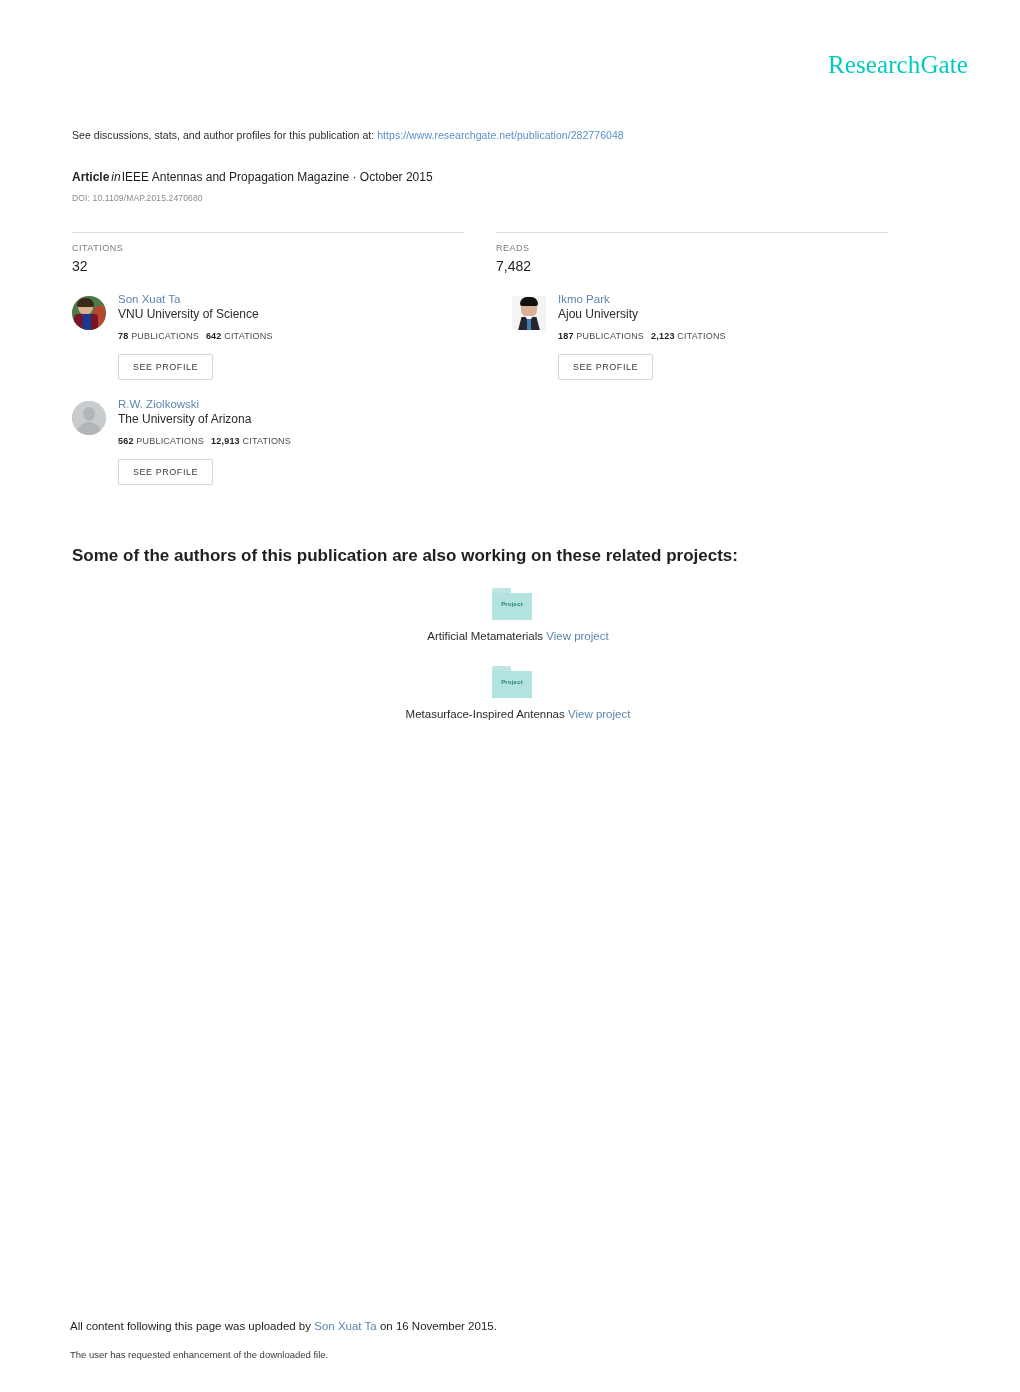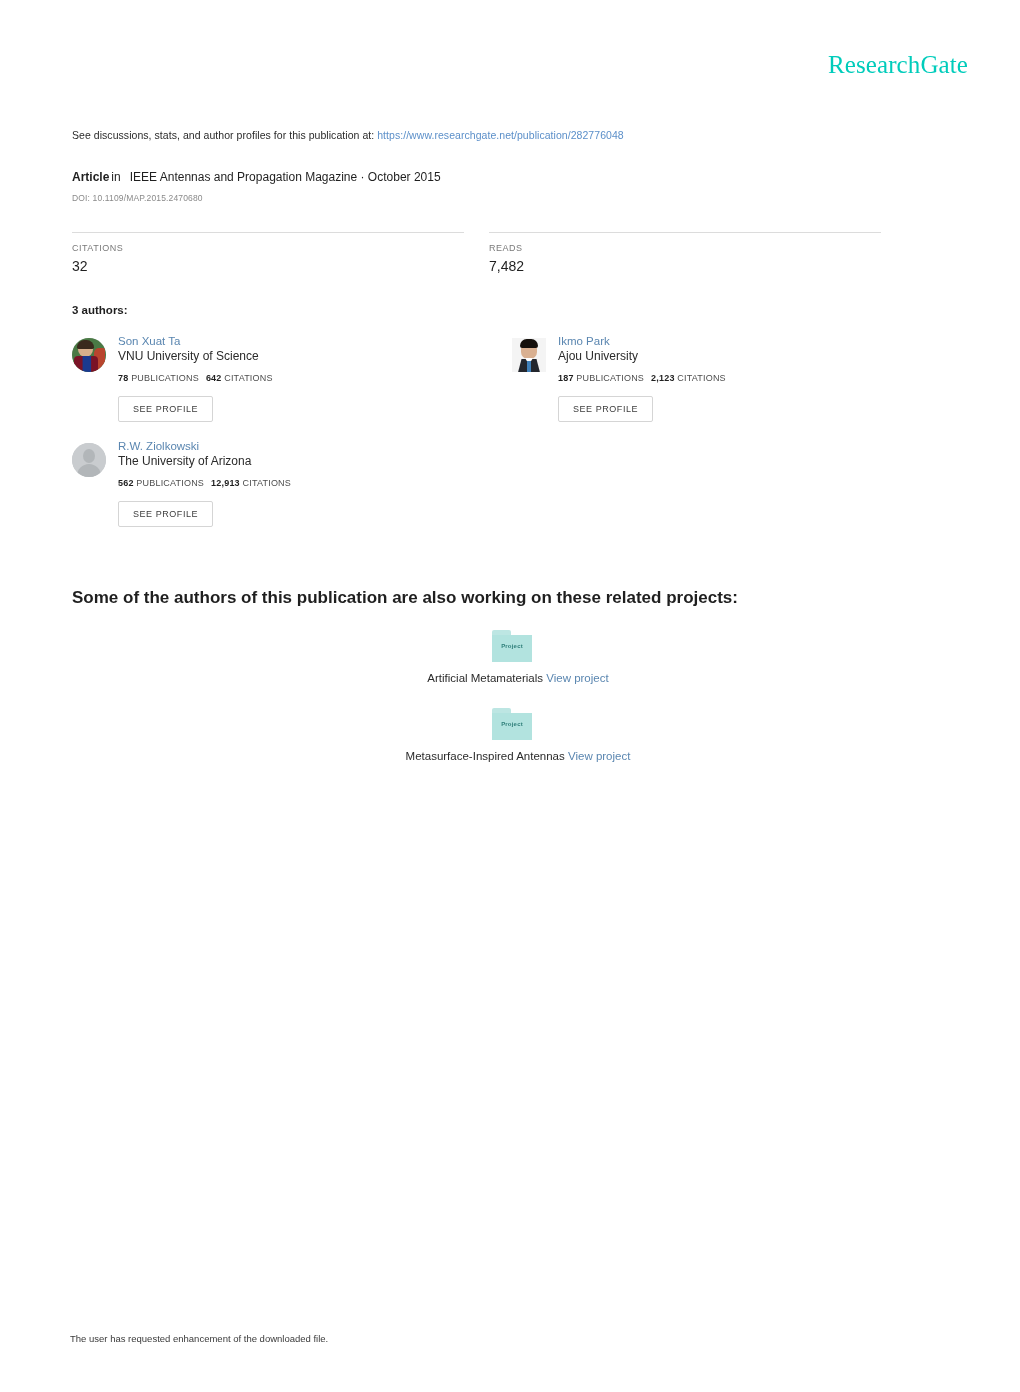--- a/index.html
+++ b/index.html
@@ -64,40 +64,40 @@
     letter-spacing: 0.1px;
   }
 
   .articleline {
     margin-top: 27px;
     font-size: 12px;
     line-height: 16px;
     color: #1f1f1f;
   }
   .articleline .lbl { font-weight: bold; }
-  .articleline .inw { padding: 0 9px 0 2px; }
+  .articleline .inw { font-style: italic; padding: 0 1px 0 2px; }
 
   .doiline {
     margin-top: 7px;
     font-size: 8.5px;
     line-height: 12px;
     color: #8a8a8a;
     letter-spacing: 0.15px;
   }
 
   
   .stats {
     margin-top: 28px;
     display: flex;
     width: 836px;
   }
   .stat {
     width: 392px;
   }
-  .stat + .stat { margin-left: 25px; }
+  .stat + .stat { margin-left: 32px; }
   .stat .rule {
     height: 1px;
     background: #dcdcdc;
     width: 100%;
   }
   .stat .cap {
     margin-top: 10px;
     font-size: 9px;
     letter-spacing: 0.5px;
     color: #7a7a7a;
@@ -333,21 +333,20 @@
         <div class="cap">CITATIONS</div>
         <div class="val">32</div>
       </div>
       <div class="stat">
         <div class="rule"></div>
         <div class="cap">READS</div>
         <div class="val">7,482</div>
       </div>
     </div>
 
-    <div class="authors-head">3 authors:</div>
 
     <div class="authors">
 
       <div class="author-row">
 
         <div class="author">
           <div class="avatar">
             <div class="ph1">
               <div class="hair"></div>
                 <div class="side"></div>
@@ -438,16 +437,21 @@
       </div>
       <div class="project-text">
         <span>Metasurface-Inspired Antennas</span>
         <span class="view">View project</span>
       </div>
     </div>
 
   </div>
 
   <div class="footer">
+    <div class="upload">
+      <span>All content following this page was uploaded by</span>
+      <span class="who">Son Xuat Ta</span>
+      <span>on 16 November 2015.</span>
+    </div>
     <div class="enh">The user has requested enhancement of the downloaded file.</div>
   </div>
 
 </div>
 
 </body></html>

